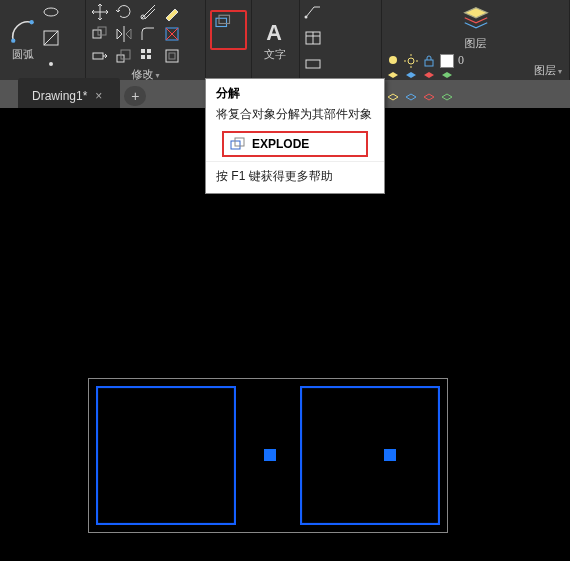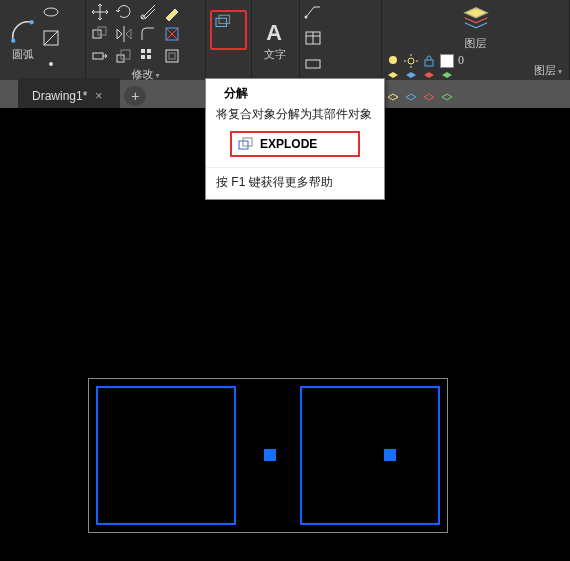--- a/index.html
+++ b/index.html
@@ -27,25 +27,25 @@
   .layer-row { display:flex; align-items:center; gap:4px; }
   .layer-row svg { width:14px; height:14px; }
   .color-swatch { width:14px; height:14px; border:1px solid #888; background:#fff; display:inline-block; }
   .layer-zero { color:#ccc; font-size:12px; }
 
   .tooltip {
     position: absolute; left: 205px; top: 78px; width: 180px;
     background: #fff; border: 1px solid #888; box-shadow: 2px 2px 4px rgba(0,0,0,0.4);
     font-size: 12px; color: #000; z-index: 100;
   }
-  .tooltip .tt-title { font-weight: bold; padding: 6px 18px 2px; }
+  .tooltip .tt-title { font-weight: bold; padding: 6px 10px 2px; }
   .tooltip .tt-desc { padding: 2px 10px 6px; color: #222; font-family: Liberation Serif, serif; }
-  .tooltip .tt-cmd-row { border: 2px solid #e03030; margin: 2px 24px; padding: 3px 6px; display:flex; align-items:center; gap:6px; font-weight:bold;}
+  .tooltip .tt-cmd-row { border: 2px solid #e03030; margin: 2px 16px; padding: 3px 6px; display:flex; align-items:center; gap:6px; font-weight:bold;}
   .tooltip .tt-cmd-row svg { width:16px; height:16px;}
-  .tooltip .tt-help { padding: 6px 10px 8px; color:#222; border-top:1px solid #eee; margin-top:10px;}
+  .tooltip .tt-help { padding: 6px 10px 8px; color:#222; border-top:1px solid #eee; margin-top:4px;}
 
   .tab-bar { background:#555; height:28px; display:flex; align-items:flex-end; padding-left:18px; gap:4px; }
   .doc-tab { background:#2b2b2b; color:#ddd; font-size:12px; padding:11px 18px 5px 14px; border-radius: 3px 3px 0 0; display:flex; align-items:center; gap:8px; }
   .doc-tab .close-x { color:#aaa; font-size:12px; cursor:pointer; }
   .new-tab { color:#ccc; background:#444; width:22px; height:20px; border-radius:10px; display:flex; align-items:center; justify-content:center; cursor:pointer; font-size:14px; margin-bottom:2px;}
 
   .canvas { position:relative; background:#000; height:453px; }
   .sel-outer { position:absolute; left:88px; top:270px; width:360px; height:155px; border:1px solid #888; }
   .blue-rect { position:absolute; border:2px solid #1560ff; box-shadow: 0 0 1px #1560ff inset; }
   .r1 { left:96px; top:278px; width:140px; height:139px; }

